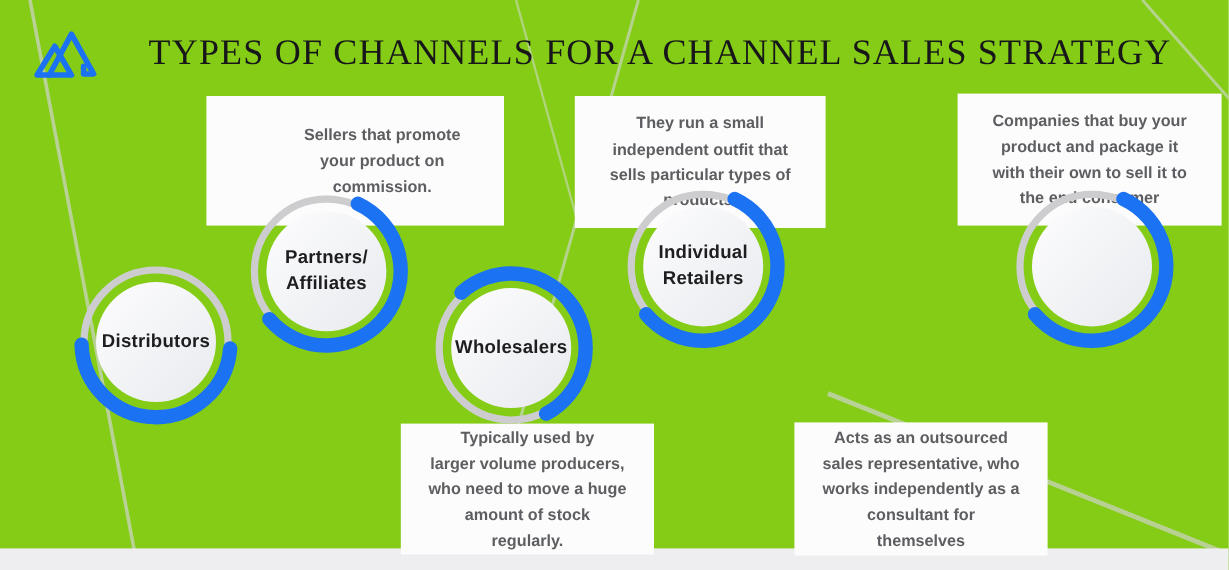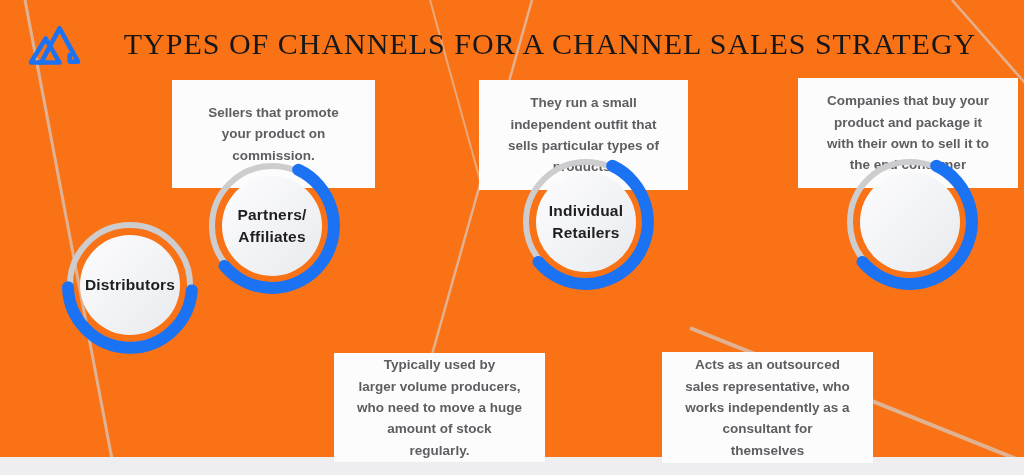--- a/index.html
+++ b/index.html
@@ -3,21 +3,21 @@
 <meta charset="utf-8">
 <style>
   html,body{margin:0;padding:0;}
   body{
     width:1024px;height:475px;
     font-family:"Liberation Sans","DejaVu Sans",sans-serif;
     background:#ffffff;
   }
   .canvas{
     position:relative;width:1024px;height:475px;overflow:hidden;
-    background:#f97316;
+    background:#84cc16;
   }
   .bg-lines{position:absolute;inset:0;z-index:0;}
   .bottom-strip{
     position:absolute;left:0;right:0;bottom:0;height:18px;
     background:#eeeef0;z-index:1;
   }
   .logo{position:absolute;left:26px;top:21px;z-index:3;}
   .title{
     position:absolute;left:115px;top:27px;width:870px;
     text-align:center;
@@ -43,21 +43,21 @@
   }
   
   .node-distributors{left:55px;top:210px;}
   .node-partners{left:197px;top:151px;}
   .node-wholesalers{left:351px;top:215px;}
   .node-retailers{left:511px;top:147px;}
   .node-agent{left:680px;top:213px;}
   .node-var{left:835px;top:147px;}
   
   .card-distributors{left:28px;top:350px;width:207px;height:108px;}
-  .card-partners{left:172px;top:80px;width:203px;height:108px;}
+  .card-partners{left:172px;top:80px;width:203px;height:108px;padding-left:45px;}
   .card-wholesalers{left:334px;top:353px;width:211px;height:109px;}
   .card-retailers{left:479px;top:80px;width:209px;height:110px;align-items:center;}
   .card-agent{left:662px;top:352px;width:211px;height:111px;}
   .card-var{left:798px;top:78px;width:220px;height:110px;}
 </style>
 </head>
 <body>
 
 <div class="canvas">
 
@@ -133,20 +133,28 @@
   <div class="node node-partners">
     <svg viewBox="0 0 150 150">
       <circle cx="75" cy="75" r="60" fill="none" stroke="#cdcdcf" stroke-width="6"></circle>
       <circle cx="75" cy="75" r="50" fill="url(#discGrad)"></circle>
       <path d="M 101.2 18.8 A 62 62 0 1 1 27.5 114.9" fill="none" stroke="#1b72f2" stroke-width="12" stroke-linecap="round"></path>
     </svg>
     <div class="label">Partners/
 Affiliates</div>
   </div>
 
+  <div class="node node-wholesalers">
+    <svg viewBox="0 0 150 150">
+      <circle cx="75" cy="75" r="60" fill="none" stroke="#cdcdcf" stroke-width="6"></circle>
+      <circle cx="75" cy="75" r="50" fill="url(#discGrad)"></circle>
+      <path d="M 33.5 28.9 A 62 62 0 1 1 104.1 129.7" fill="none" stroke="#1b72f2" stroke-width="12" stroke-linecap="round"></path>
+    </svg>
+    <div class="label">Wholesalers</div>
+  </div>
 
   <div class="node node-retailers">
     <svg viewBox="0 0 150 150">
       <circle cx="75" cy="75" r="60" fill="none" stroke="#cdcdcf" stroke-width="6"></circle>
       <circle cx="75" cy="75" r="50" fill="url(#discGrad)"></circle>
       <path d="M 101.2 18.8 A 62 62 0 1 1 27.5 114.9" fill="none" stroke="#1b72f2" stroke-width="12" stroke-linecap="round"></path>
     </svg>
     <div class="label">Individual
 Retailers</div>
   </div>

